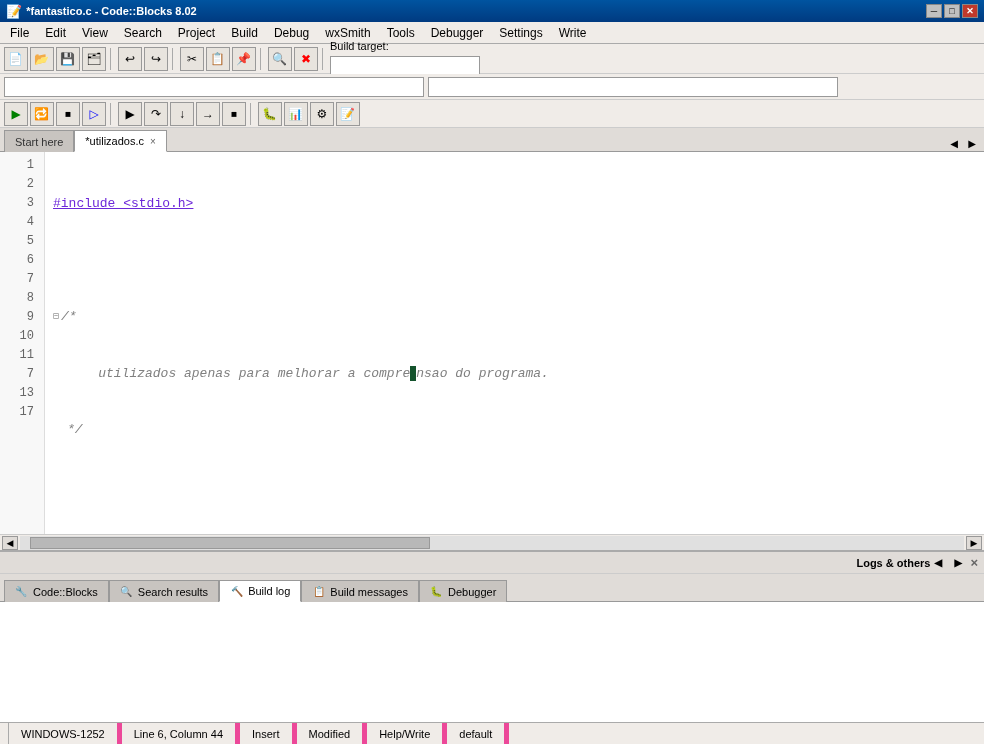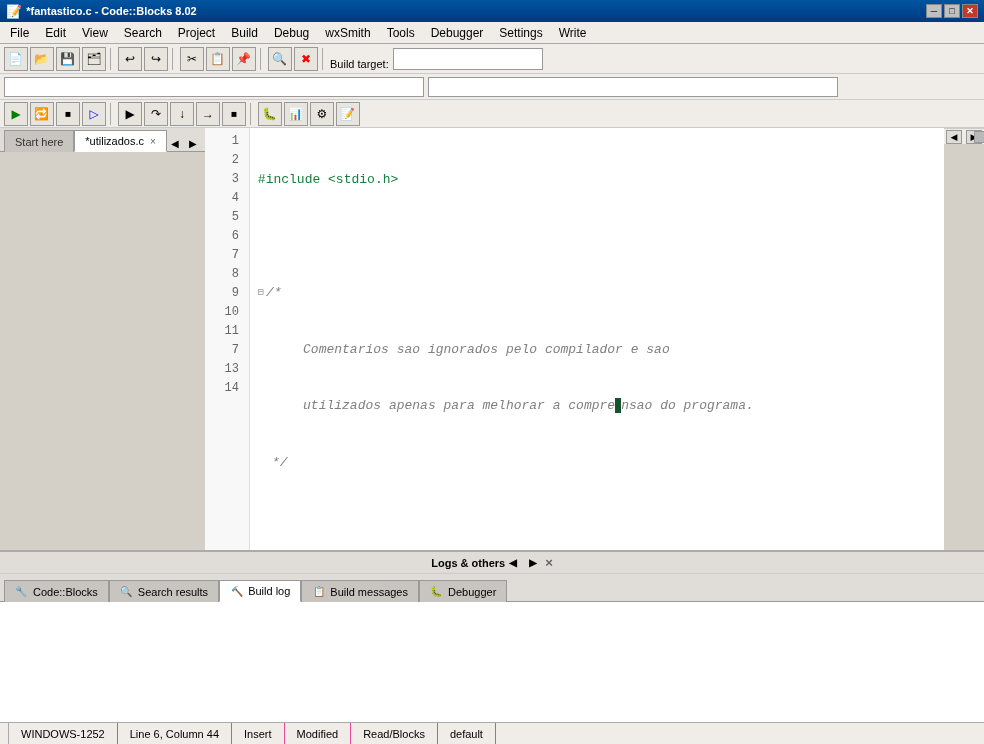--- a/index.html
+++ b/index.html
@@ -66,21 +66,21 @@
     .tb-btn {
       width: 24px; height: 24px;
       background: #e8e4de;
       border: 1px solid #999;
       display: flex; align-items: center; justify-content: center;
       cursor: pointer;
       font-size: 12px;
     }
     .tb-sep { width: 4px; height: 22px; border-left: 1px solid #aaa; margin: 0 2px; }
     .tb-combo-build {
-      display: flex; align-items: flex-end; gap: 4px;
+      display: flex; align-items: flex-start; gap: 4px; flex-direction: column;
     }
     .build-target-label { font-size: 11px; }
     .build-target-combo {
       width: 150px; height: 22px;
       border: 1px solid #999;
       background: white;
       font-size: 11px;
       padding: 0 4px;
     }
 
@@ -211,21 +211,21 @@
       display: flex;
       align-items: center;
     }
     .code-line .fold-icon {
       color: #999;
       font-size: 10px;
       margin-right: 2px;
       cursor: pointer;
     }
     .cm { color: #808080; font-style: italic; }
-    .pp { color: #15803d; }
+    .pp { color: #6d28d9; text-decoration: underline; }
 
     
     #h-scrollbar {
       height: 16px;
       background: #f0ece8;
       border-top: 1px solid #ccc;
       display: flex;
       align-items: center;
       padding: 0 2px;
     }
@@ -262,21 +262,21 @@
     }
     #bottom-panel-header {
       height: 22px;
       background: #e0dcd8;
       display: flex;
       align-items: center;
       padding: 0 6px;
       border-bottom: 1px solid #ccc;
       font-size: 11px;
       font-weight: bold;
-      justify-content: center;
+      justify-content: flex-end;
     }
     #bottom-tabs {
       display: flex;
       align-items: flex-end;
       padding: 2px 4px 0 4px;
       background: #e0dcd8;
       border-bottom: 1px solid #999;
       height: 28px;
     }
     .bottom-tab {
@@ -315,37 +315,37 @@
       height: 22px;
       border-top: 1px solid #aaa;
       display: flex;
       align-items: center;
       padding: 0 8px;
       font-size: 11px;
       gap: 0;
     }
     .status-item {
       padding: 7px 12px;
-      border-right: 1px solid #ec4899;
+      border-right: 5px solid #ec4899;
       height: 100%;
       display: flex;
       align-items: center;
     }
     .status-item:first-child { border-left: 1px solid #aaa; }
 
     
     #main-container {
       display: flex;
       flex-direction: column;
       height: calc(744px - 22px - 22px); 
     }
     #editor-wrapper {
       flex: 1;
       display: flex;
-      flex-direction: row;
+      flex-direction: column;
       overflow: hidden;
     }
     #editor-body {
       flex: 1;
       display: flex;
       overflow: hidden;
     }
   </style>
 </head>
 <body>
@@ -450,36 +450,32 @@
           <span class="line-num">4</span>
           <span class="line-num">5</span>
           <span class="line-num">6</span>
           <span class="line-num">7</span>
           <span class="line-num">8</span>
           <span class="line-num">9</span>
           <span class="line-num">10</span>
           <span class="line-num">11</span>
           <span class="line-num">7</span>
           <span class="line-num">13</span>
-          <span class="line-num">14</span>
+          <span class="line-num">17</span>
         </div>
 
         <div id="code-content">
           <div class="code-line"><span class="pp">#include &lt;stdio.h&gt;</span></div>
           <div class="code-line"><span>&nbsp;</span></div>
           <div class="code-line">
             <span class="fold-icon">⊟</span>
             <span class="cm">/*</span>
           </div>
           <div class="code-line">
             <span style="margin-left:14px;"></span>
-            <span class="cm">    Comentarios sao ignorados pelo compilador e sao</span>
-          </div>
-          <div class="code-line">
-            <span style="margin-left:14px;"></span>
             <span class="cm">    utilizados apenas para melhorar a compre<span style="border-left:6px solid #14532d;">nsao do programa.</span></span>
           </div>
           <div class="code-line">
             <span style="margin-left:14px;"></span>
             <span class="cm">*/</span>
           </div>
           
           
           
           
@@ -534,15 +530,15 @@
     <div id="bottom-content"></div>
   </div>
 
 </div>
 
 <div id="status-bar">
   <div class="status-item">WINDOWS-1252</div>
   <div class="status-item">Line 6, Column 44</div>
   <div class="status-item">Insert</div>
   <div class="status-item">Modified</div>
-  <div class="status-item">Read/Blocks</div>
+  <div class="status-item">Help/Write</div>
   <div class="status-item">default</div>
 </div>
 
 </body></html>

